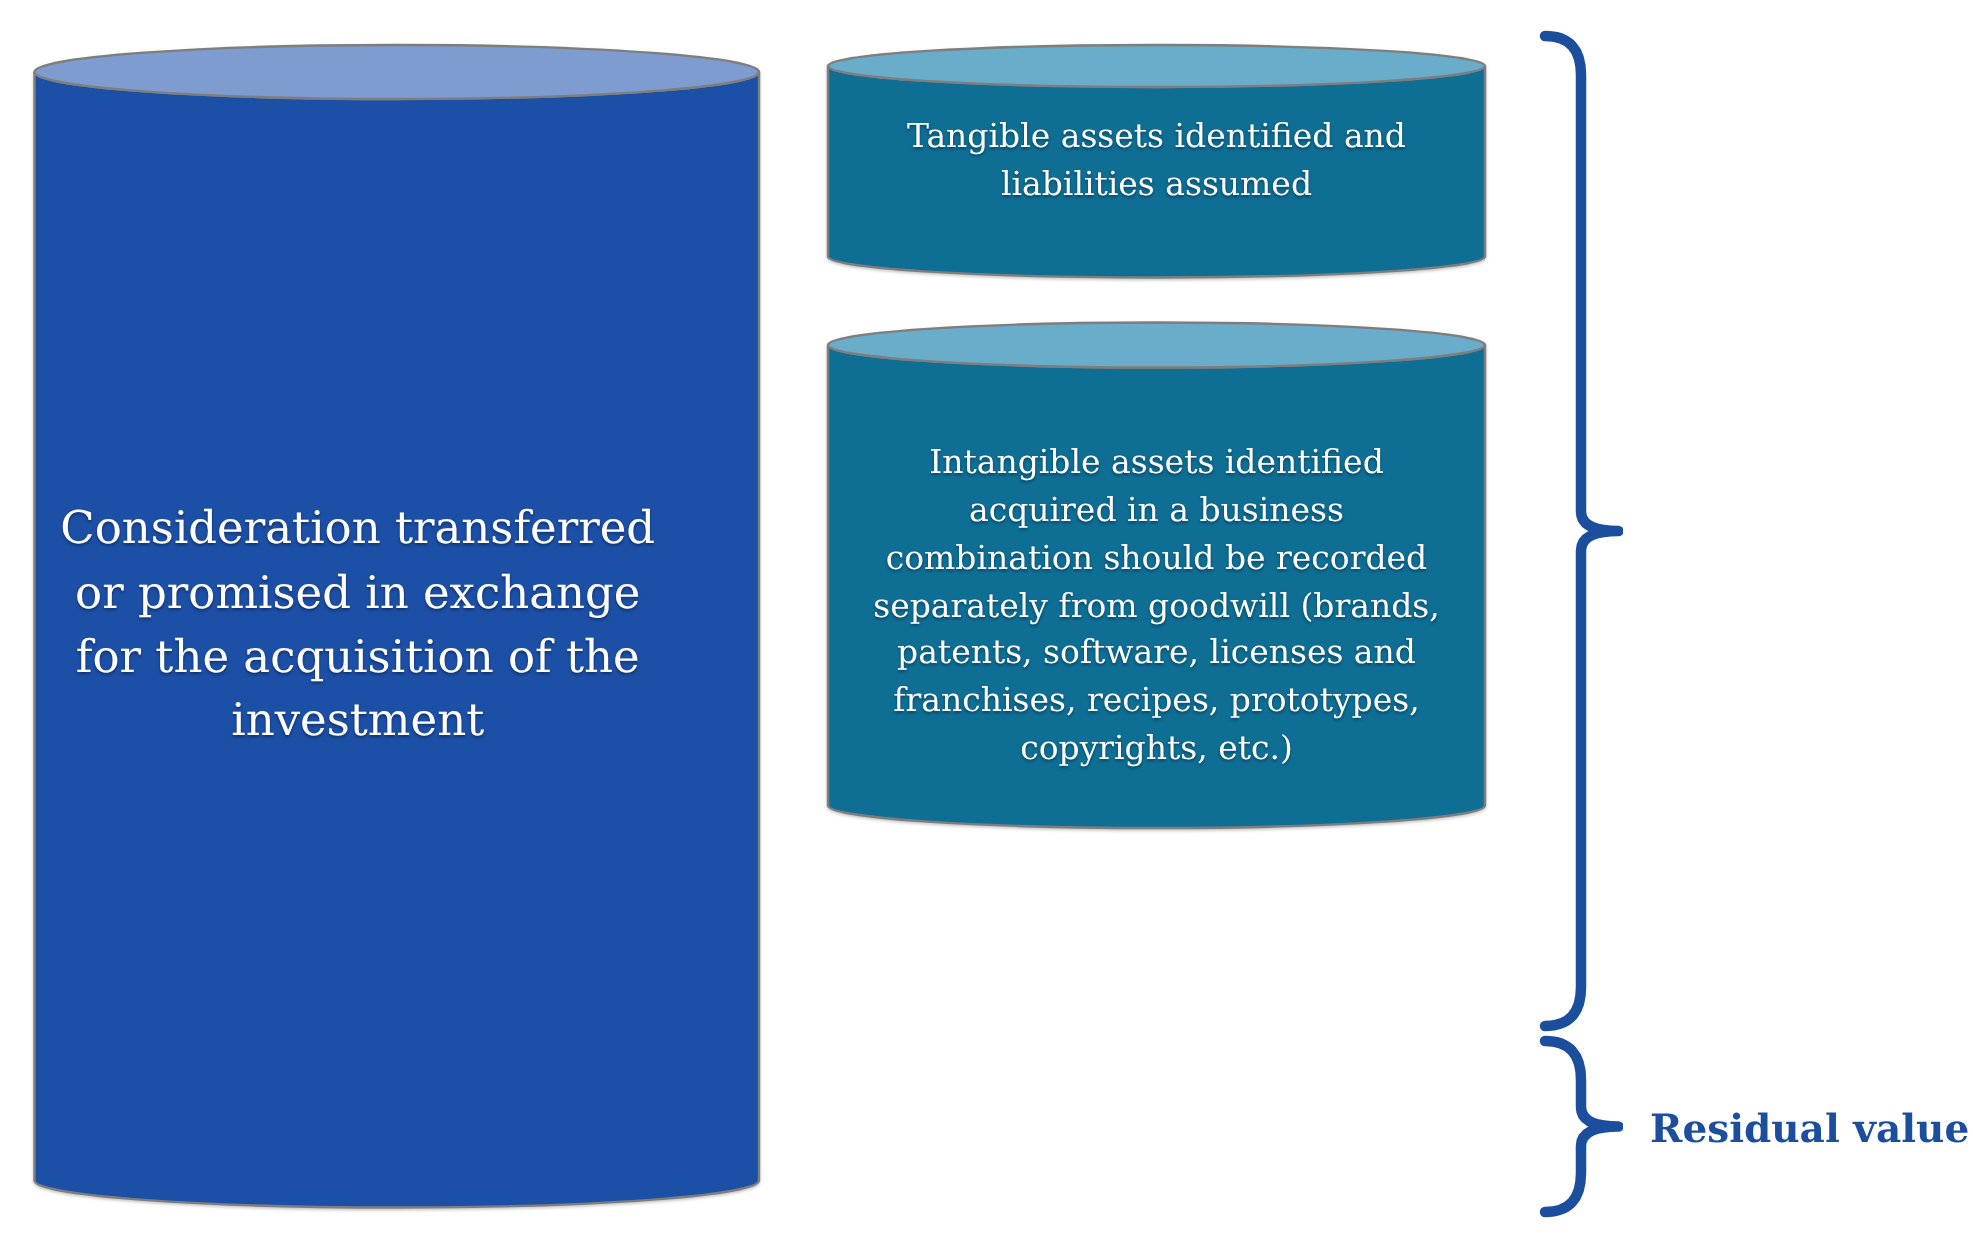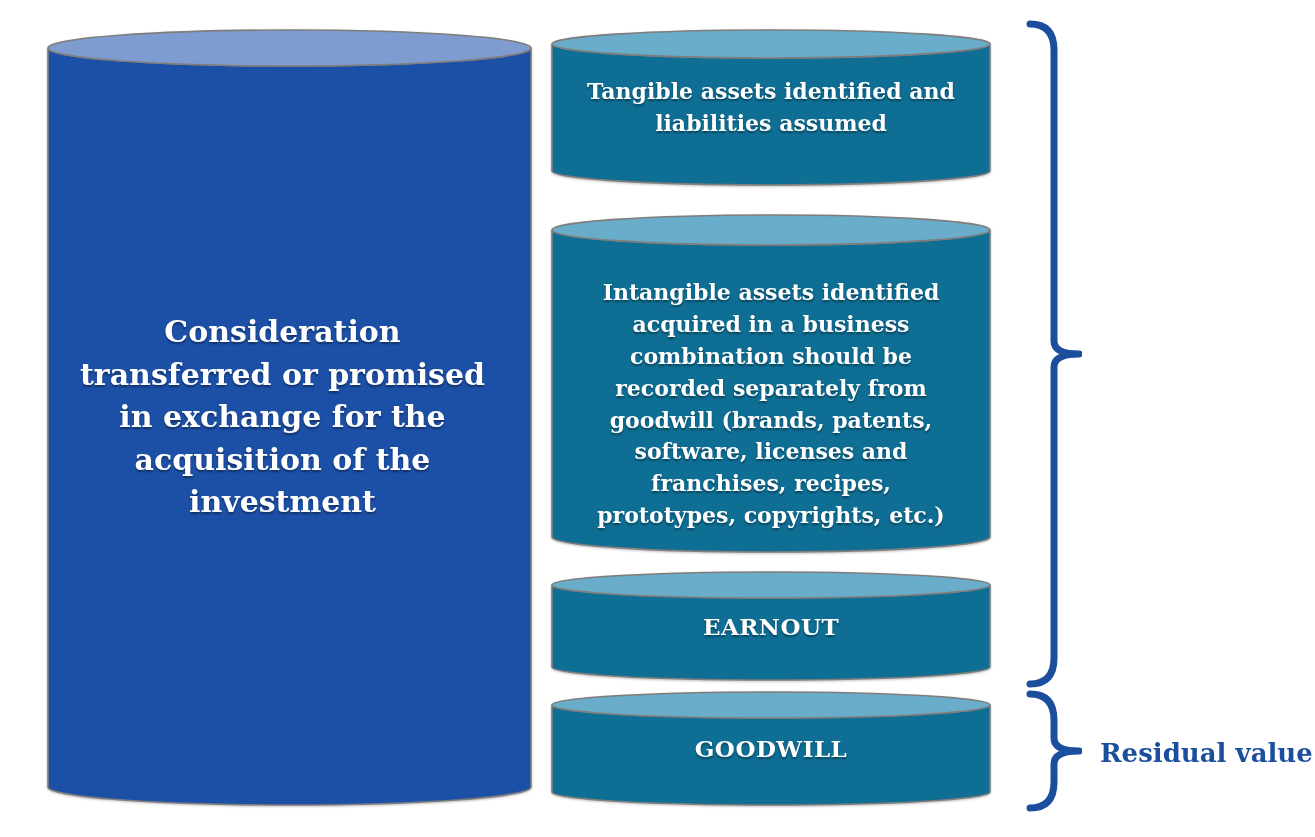--- a/index.html
+++ b/index.html
@@ -27,21 +27,21 @@
   .cyl-text {
     position: absolute;
     inset: 0;
     display: flex;
     align-items: center;
     justify-content: center;
     text-align: center;
     color: var(--c-text);
     text-shadow: 0 1.5px 2px rgba(0,0,0,0.38);
   }
-  .cyl-text span { display: block; font-weight: bold; }
+  .cyl-text span { display: block; }
   .t-large   { font-size: 30px; line-height: 1.42; }
   .t-large span  { max-width: 420px; }
   .t-medium  { font-size: 22px; line-height: 1.45; }
   .t-medium span { max-width: 382px; }
   .t-caps    { font-size: 23px; letter-spacing: 0.5px; }
   .brace { position: absolute; }
   .brace svg path {
     fill: none;
     stroke: var(--c-brace);
     stroke-width: 7;
@@ -55,21 +55,21 @@
     font-size: 26px;
     line-height: 1.28;
     white-space: pre-line;
   }
 </style>
 </head>
 <body>
 
 <div class="stage">
 
-  <div class="cyl left t-large" style="left:48px; top:30px; width:431px; height:775px;padding-left:38px;">
+  <div class="cyl left t-large" style="left:23px; top:30px; width:431px; height:775px;">
       <svg viewBox="-2 -2 487 779" width="487" height="779" class="cyl-svg">
         <path d="M 0 18 L 0 757 A 241.5 18 0 0 0 483 757 L 483 18 A 241.5 18 0 0 1 0 18 Z" class="cyl-body"></path>
         <ellipse cx="241.5" cy="18" rx="241.5" ry="18" class="cyl-top"></ellipse>
       </svg>
     <div class="cyl-text">
       <span>Consideration transferred or promised in exchange for the acquisition of the investment</span>
     </div>
   </div>
 
   <div class="cyl teal t-medium" style="left:552px; top:30px; width:438px; height:155px;">
@@ -85,39 +85,21 @@
   <div class="cyl teal t-medium" style="left:552px; top:215px; width:438px; height:379px;">
       <svg viewBox="-2 -2 442 341" width="442" height="341" class="cyl-svg">
         <path d="M 0 15 L 0 322 A 219 15 0 0 0 438 322 L 438 15 A 219 15 0 0 1 0 15 Z" class="cyl-body"></path>
         <ellipse cx="219" cy="15" rx="219" ry="15" class="cyl-top"></ellipse>
       </svg>
     <div class="cyl-text">
       <span>Intangible assets identified acquired in a business combination should be recorded separately from goodwill (brands, patents, software, licenses and franchises, recipes, prototypes, copyrights, etc.)</span>
     </div>
   </div>
 
-  <div class="cyl teal t-caps" style="left:552px; top:572px; width:438px; height:108px;">
-      <svg viewBox="-2 -2 442 112" width="442" height="112" class="cyl-svg">
-        <path d="M 0 13 L 0 95 A 219 13 0 0 0 438 95 L 438 13 A 219 13 0 0 1 0 13 Z" class="cyl-body"></path>
-        <ellipse cx="219" cy="13" rx="219" ry="13" class="cyl-top"></ellipse>
-      </svg>
-    <div class="cyl-text">
-      <span>EARNOUT</span>
-    </div>
-  </div>
 
-  <div class="cyl teal t-caps" style="left:552px; top:692px; width:438px; height:113px;">
-      <svg viewBox="-2 -2 442 117" width="442" height="117" class="cyl-svg">
-        <path d="M 0 13 L 0 100 A 219 13 0 0 0 438 100 L 438 13 A 219 13 0 0 1 0 13 Z" class="cyl-body"></path>
-        <ellipse cx="219" cy="13" rx="219" ry="13" class="cyl-top"></ellipse>
-      </svg>
-    <div class="cyl-text">
-      <span>GOODWILL</span>
-    </div>
-  </div>
 
   <div class="brace" style="left:1026px; top:20px; width:56px; height:668px;"><svg viewBox="0 0 56 668" width="56" height="668">
         <path d="M 4 4 Q 28 4 28 30 L 28 321 Q 28 334 53 334 Q 28 334 28 347 L 28 638 Q 28 664 4 664"></path>
       </svg></div>
 
   <div class="brace" style="left:1026px; top:690px; width:56px; height:122px;"><svg viewBox="0 0 56 122" width="56" height="122">
         <path d="M 4 4 Q 28 4 28 30 L 28 48 Q 28 61 53 61 Q 28 61 28 74 L 28 92 Q 28 118 4 118"></path>
       </svg></div>
 
 

